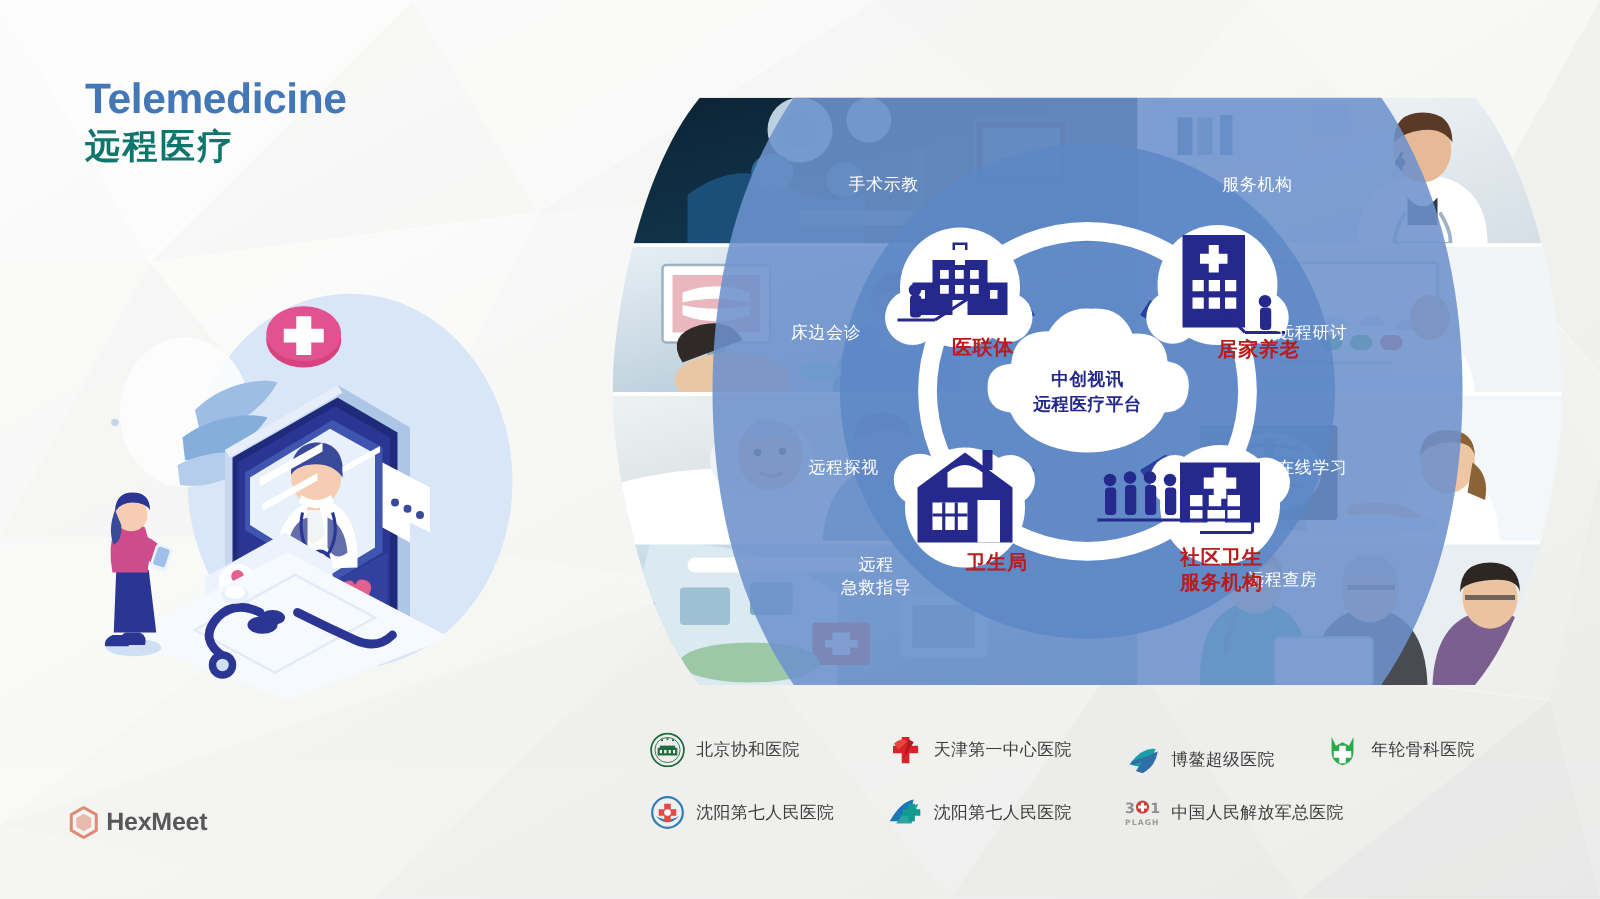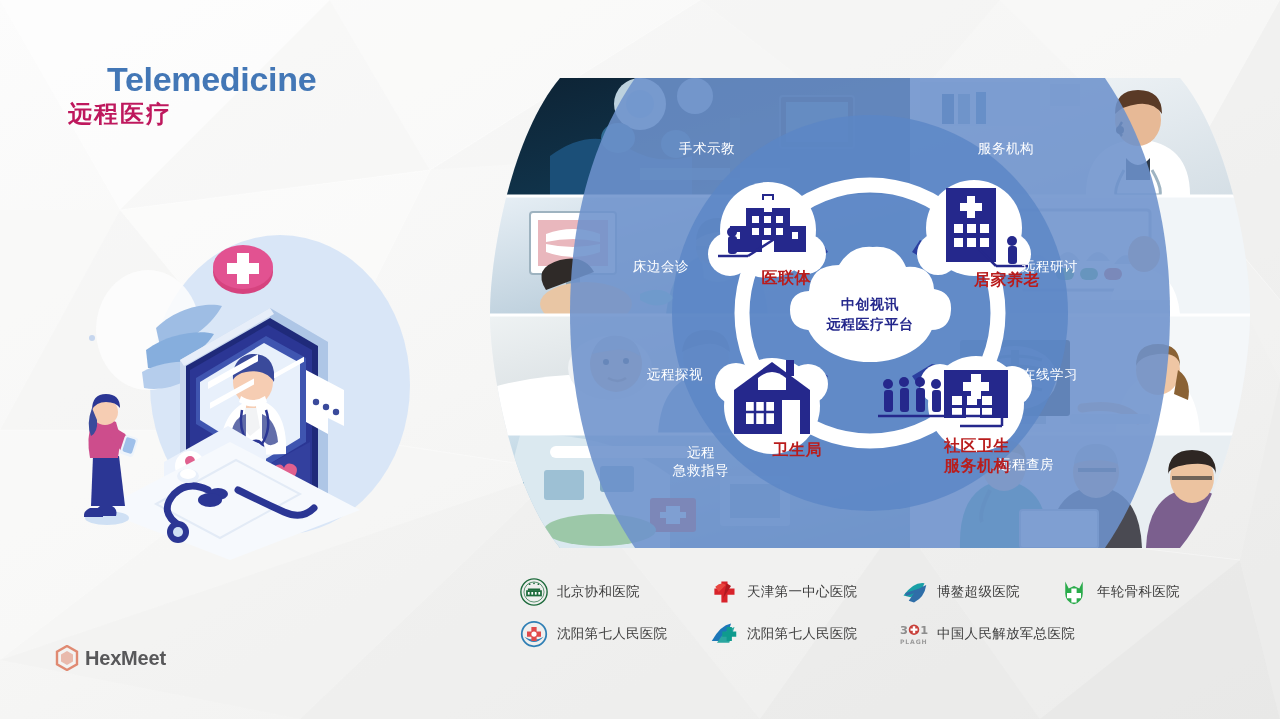--- a/index.html
+++ b/index.html
@@ -8,24 +8,24 @@
     font-family:"Liberation Sans","DejaVu Sans",sans-serif;
     background:#f4f4f3;
   }
   .stage{position:absolute;inset:0;overflow:hidden;}
   .bg-poly{position:absolute;inset:0;width:1280px;height:719px;}
 
   
   .title-block{position:absolute;left:68px;top:62px;z-index:30;}
   .title-en{
     font-size:34px;font-weight:bold;color:#4377b6;letter-spacing:-0.3px;
-    line-height:1.05;white-space:nowrap;margin-left:39px;
+    line-height:1.05;white-space:nowrap;
   }
   .title-cn{
-    font-size:24px;font-weight:bold;color:#be185d;letter-spacing:2px;
+    font-size:28px;font-weight:bold;color:#0f766e;letter-spacing:2px;
     line-height:1.18;margin-top:2px;white-space:nowrap;
   }
 
   
   .illus{position:absolute;left:60px;top:210px;width:360px;height:350px;z-index:20;}
 
   
   .hexmeet{position:absolute;left:55px;top:645px;display:flex;align-items:center;gap:6px;z-index:30;}
   .hexmeet-text{font-size:20px;font-weight:bold;color:#58585a;letter-spacing:-.2px;}
 
@@ -578,21 +578,21 @@
 
       <div class="pitem" style="width:190px;">
         <svg class="plogo" viewBox="0 0 32 32">
           <path d="M13 4 h7 v8 h8 v7 h-8 v9 h-7 v-9 h-8 v-7 h8 Z" fill="#d8232a"></path>
           <path d="M6 10 q7 -6 12 -2 l-8 8 Z" fill="#e8453f"></path>
           <path d="M19 6 l5 3 l-9 14 Z" fill="#b01a20"></path>
         </svg>
         <span class="pname">天津第一中心医院</span>
       </div>
 
-      <div class="pitem" style="width:160px;">
+      <div class="pitem" style="width:160px;margin-top:16px;">
         <svg class="plogo" viewBox="0 0 32 32">
           <path d="M4 20 q12 -16 24 -14 q-4 12 -16 16 Z" fill="#19a0a6"></path>
           <path d="M10 26 q8 -14 20 -18 q-2 14 -14 20 Z" fill="#2f6ea8"></path>
           <rect x="6" y="14" width="20" height="3.5" fill="#2f6ea8" transform="rotate(-18 16 16)"></rect>
         </svg>
         <span class="pname">博鳌超级医院</span>
       </div>
 
       <div class="pitem" style="width:160px;">
         <svg class="plogo" viewBox="0 0 32 32">

